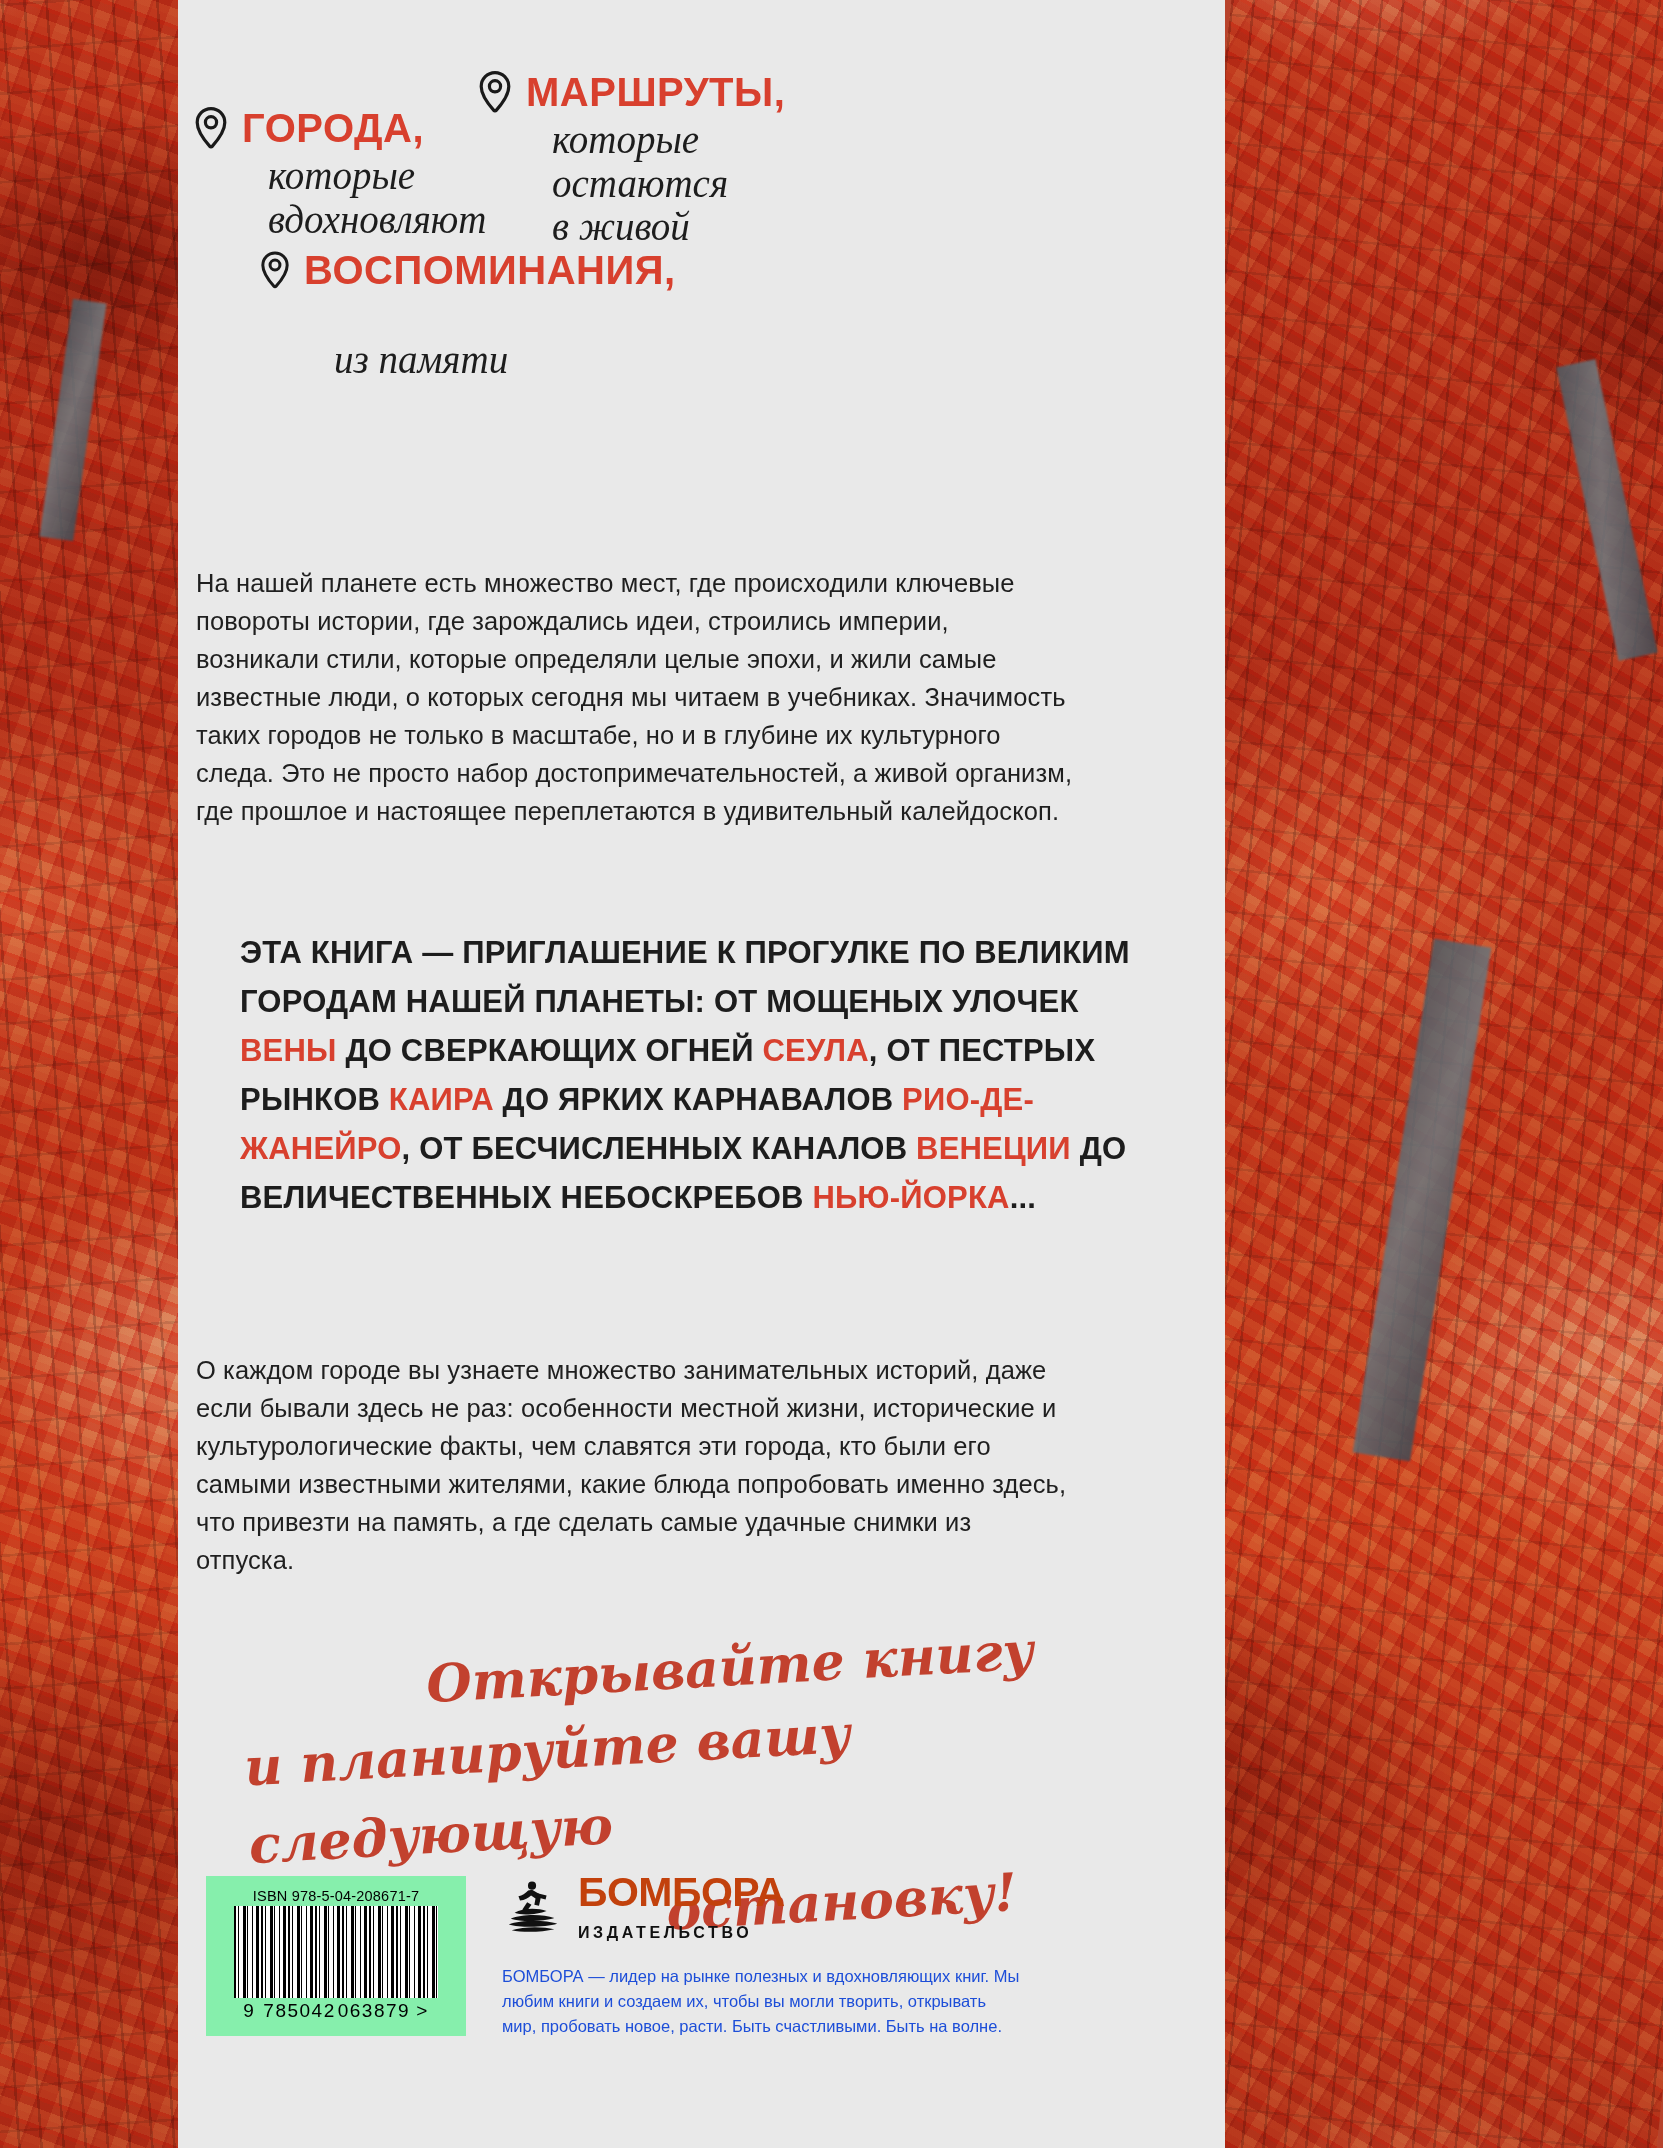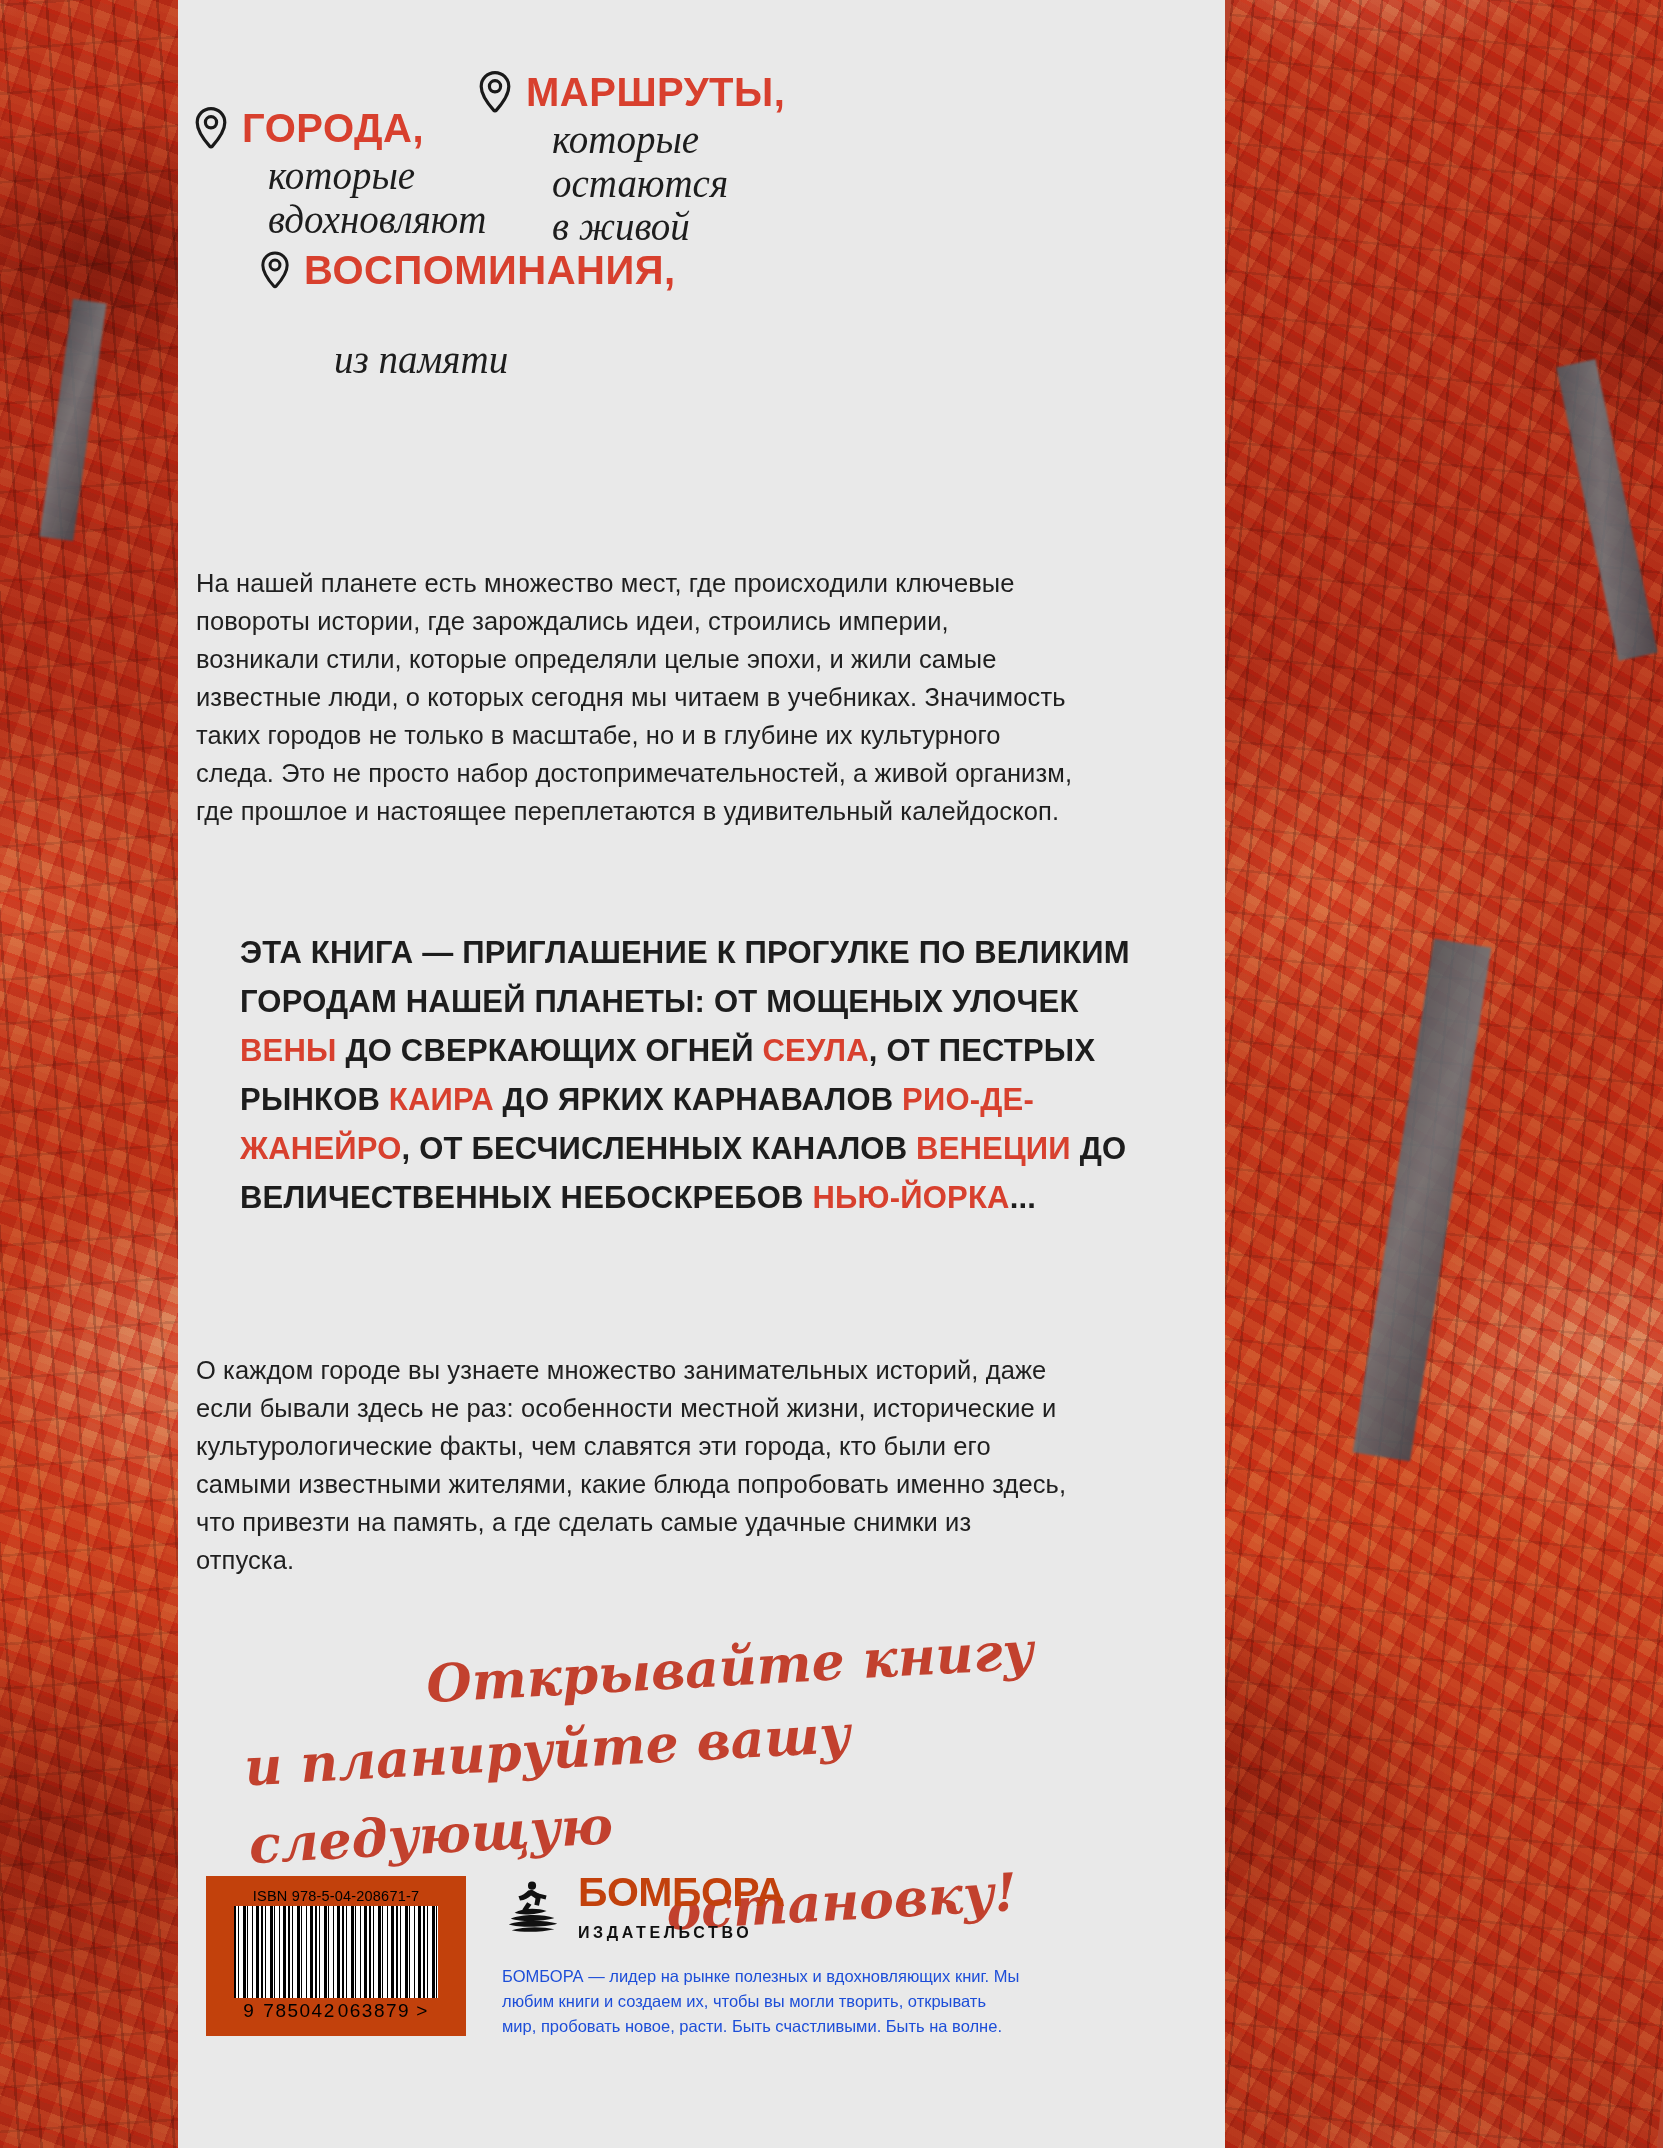--- a/index.html
+++ b/index.html
@@ -193,21 +193,21 @@
     height: 286px;
   }
 
   
   .barcode-box {
     position: absolute;
     left: 28px;
     top: 14px;
     width: 260px;
     height: 160px;
-    background: #c2410c;
+    background: #86efac;
     padding: 8px 10px 6px 10px;
     box-sizing: border-box;
   }
   .isbn-line {
     text-align: center;
     font-family: "Liberation Sans", sans-serif;
     font-size: 14.5px;
     color: #000;
     letter-spacing: .2px;
     margin: 4px 0 2px 0;

